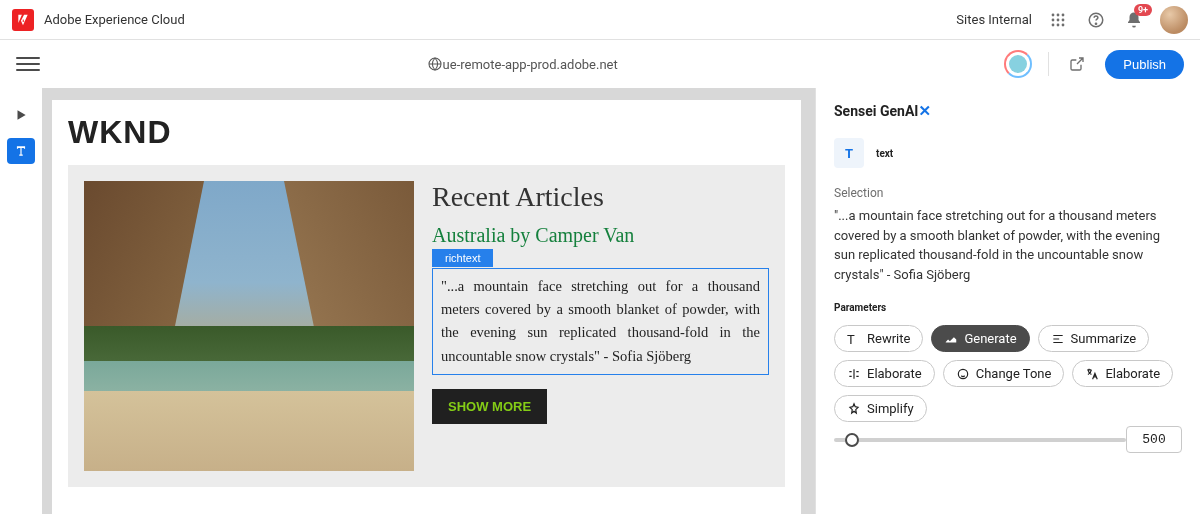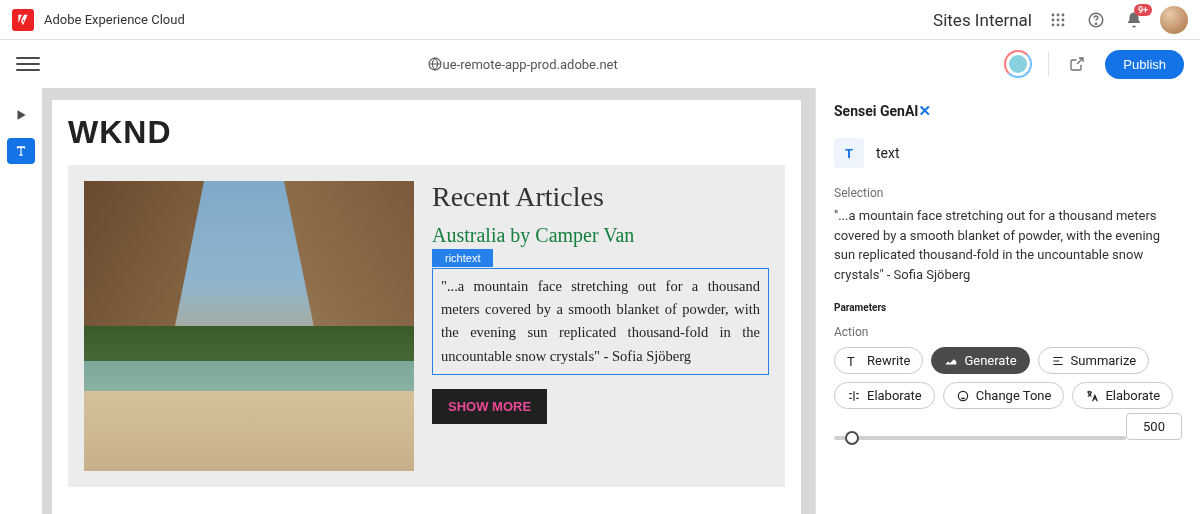--- a/index.html
+++ b/index.html
@@ -5,21 +5,21 @@
 * { margin: 0; padding: 0; box-sizing: border-box; }
 body { font-family: -apple-system, BlinkMacSystemFont, "Segoe UI", Roboto, sans-serif; font-size: 13px; color: #222; width: 1200px; height: 514px; overflow: hidden; background: #fff; }
 
 
 .topbar { display: flex; align-items: center; height: 40px; padding: 0 12px; border-bottom: 1px solid #e1e1e1; }
 .adobe-logo { width: 22px; height: 22px; background: #ed2224; border-radius: 3px; display: flex; align-items: center; justify-content: center; margin-right: 10px; }
 .adobe-logo svg { width: 14px; height: 14px; fill: #fff; }
 .product-name { font-size: 13px; color: #333; }
 .topbar-spacer { flex: 1; }
 .topbar-right { display: flex; align-items: center; gap: 14px; }
-.sites-label { font-size: 17px; color: #333; }
+.sites-label { font-size: 13px; color: #333; }
 .icon-btn { width: 24px; height: 24px; display: flex; align-items: center; justify-content: center; color: #6e6e6e; cursor: pointer; position: relative; }
 .badge { position: absolute; top: -4px; right: -6px; background: #e34850; color: #fff; border-radius: 8px; font-size: 9px; padding: 1px 4px; font-weight: 600; }
 .avatar { width: 28px; height: 28px; border-radius: 50%; background: radial-gradient(circle at 35% 30%, #e8c9a8, #bb8b62 70%); }
 
 
 .secondbar { display: flex; align-items: center; height: 48px; padding: 0 16px; }
 .hamburger { width: 24px; height: 24px; display: flex; flex-direction: column; justify-content: center; gap: 4px; cursor: pointer; }
 .hamburger span { height: 2px; background: #4b4b4b; border-radius: 1px; }
 .secondbar-center { flex: 1; display: flex; align-items: flex-end; justify-content: center; gap: 0; color: #555; }
 .secondbar-right { display: flex; align-items: center; gap: 16px; }
@@ -43,39 +43,39 @@
 .cliff-left { position: absolute; left:0; top:0; width:120px; height:180px; background: linear-gradient(120deg,#6a4a2f,#8a6a44); clip-path: polygon(0 0,100% 0,70% 100%,0 100%); }
 .cliff-right { position: absolute; right:0; top:0; width:130px; height:190px; background: linear-gradient(240deg,#7a5a3a,#9a7a54); clip-path: polygon(0 0,100% 0,100% 100%,30% 100%); }
 .trees { position:absolute; left:0; right:0; top:145px; height:40px; background: linear-gradient(#3a5a2a,#4a6a3a); }
 .water { position:absolute; left:0; right:0; top:180px; height:50px; background: linear-gradient(#7aa89a,#96b8a8); }
 .sand { position:absolute; left:0; right:0; bottom:0; height:80px; background: linear-gradient(#d4c29a,#c7b089); }
 .content-text { flex: 1; font-family: Georgia, serif; }
 .section-title { font-size: 28px; color: #333; margin-bottom: 10px; font-weight: 400; }
 .article-title { font-size: 20px; color: #15803d; margin-bottom: 4px; font-weight: 400; line-height: 1.2; }
 .richtext-tag { display: inline-block; background: #2680eb; color: #fff; font-size: 11px; font-family: -apple-system, sans-serif; padding: 3px 13px; border-radius: 0; position: relative; top: -2px; }
 .selected-text { border: 1.5px solid #2680eb; padding: 6px 8px; font-size: 14.5px; line-height: 1.6; text-align: justify; margin-top: -1px; }
-.show-more { background: #202020; color: #ec4899; border: none; padding: 10px 16px; font-size: 13px; font-weight: 700; margin-top: 14px; cursor: pointer; font-family: -apple-system, sans-serif; }
+.show-more { background: #202020; color: #84cc16; border: none; padding: 10px 16px; font-size: 13px; font-weight: 700; margin-top: 14px; cursor: pointer; font-family: -apple-system, sans-serif; }
 
 
 .panel { width: 385px; border-left: 1px solid #e1e1e1; padding: 14px 18px; overflow-y: auto; }
 .panel-head { display: flex; align-items: center; justify-content: flex-start; margin-bottom: 18px; }
 .panel-title { font-size: 14px; font-weight: 700; }
 .close-x { color: #1473e6; font-size: 15px; cursor: pointer; font-weight: 600; }
 .component-row { display: flex; align-items: center; gap: 12px; margin-bottom: 18px; }
 .component-icon { width: 30px; height: 30px; background: #eef4fb; border-radius: 4px; display: flex; align-items: center; justify-content: center; color: #1473e6; font-weight: 700; }
-.component-label { font-size: 14px; font-weight: 400; text-align: right; }
+.component-label { font-size: 10px; font-weight: 700; text-align: right; }
 .section-label { font-size: 12px; color: #6e6e6e; margin-bottom: 6px; }
 .section-label.bold { color: #222; font-weight: 700; font-size: 10px; margin-top: 18px; margin-bottom: 12px; }
 .selection-text { font-size: 13px; line-height: 1.5; color: #333; margin-bottom: 4px; }
 .param-label { font-size: 12px; color: #6e6e6e; margin-bottom: 8px; margin-top: 8px; }
 .chip-row { display: flex; flex-wrap: wrap; gap: 8px; margin-bottom: 4px; }
 .chip { display: inline-flex; align-items: center; gap: 6px; border: 1px solid #c8c8c8; border-radius: 16px; padding: 5px 12px; font-size: 13px; cursor: pointer; background: #fff; }
 .chip.active { background: #4b4b4b; color: #fff; border-color: #4b4b4b; }
 .chip svg, .chip .ico { width: 14px; height: 14px; }
-.slider-row { display: flex; align-items: flex-end; gap: 0; margin-top: 4px; }
+.slider-row { display: flex; align-items: center; gap: 0; margin-top: 4px; font-family: Liberation Mono, monospace; }
 .slider { flex: 1; height: 4px; background: #d0d0d0; border-radius: 2px; position: relative; }
 .slider-thumb { position: absolute; left: 6%; top: 50%; transform: translate(-50%,-50%); width: 14px; height: 14px; border: 2px solid #4b4b4b; background: #fff; border-radius: 50%; }
 .count-box { width: 56px; border: 1px solid #c8c8c8; border-radius: 4px; padding: 5px 8px; text-align: center; font-size: 13px; }
 </style>
 </head>
 <body>
 
 <div class="topbar">
   <div class="adobe-logo">
     <svg viewBox="0 0 24 24">
@@ -185,21 +185,20 @@
       <div class="close-x">✕</div>
     </div>
     <div class="component-row">
       <div class="component-icon">T</div>
       <div class="component-label">text</div>
     </div>
     <div class="section-label">Selection</div>
     <div class="selection-text">"...a mountain face stretching out for a thousand meters covered by a smooth blanket of powder, with the evening sun replicated thousand-fold in the uncountable snow crystals" - Sofia Sjöberg</div>
 
     <div class="section-label bold">Parameters</div>
-    <div class="param-label">Action</div>
     <div class="chip-row">
       <div class="chip">
           <span class="ico">T</span>
           <span>Rewrite</span>
         </div>
       <div class="chip active">
         <svg viewBox="0 0 24 24" fill="currentColor">
             <path d="M3 17l4-4 3 3 7-7 4 4v5H3z"></path>
           </svg>
         <span>Generate</span>
@@ -222,20 +221,26 @@
             <path d="M9 10h.01M15 10h.01M9 15c1 1 2 1.5 3 1.5s2-.5 3-1.5"></path>
           </svg>
         <span>Change Tone</span>
       </div>
       <div class="chip">
         <svg viewBox="0 0 24 24" fill="none" stroke="currentColor" stroke-width="2">
             <path d="M4 5h7M7 3v2M5 5c1 5 6 8 6 8M11 5c-1 5-6 8-6 8M13 21l4-10 4 10M14.5 17h5"></path>
           </svg>
         <span>Elaborate</span>
       </div>
+      <div class="chip">
+        <svg viewBox="0 0 24 24" fill="none" stroke="currentColor" stroke-width="2">
+            <path d="M12 3l2 5 5 1-4 4 1 6-4-3-4 3 1-6-4-4 5-1 2-5z"></path>
+          </svg>
+        <span>Simplify</span>
+      </div>
     </div>
 
     <div class="slider-row">
       <div class="slider">
           <div class="slider-thumb"></div>
         </div>
       <div class="count-box">500</div>
     </div>
 
   </div>

